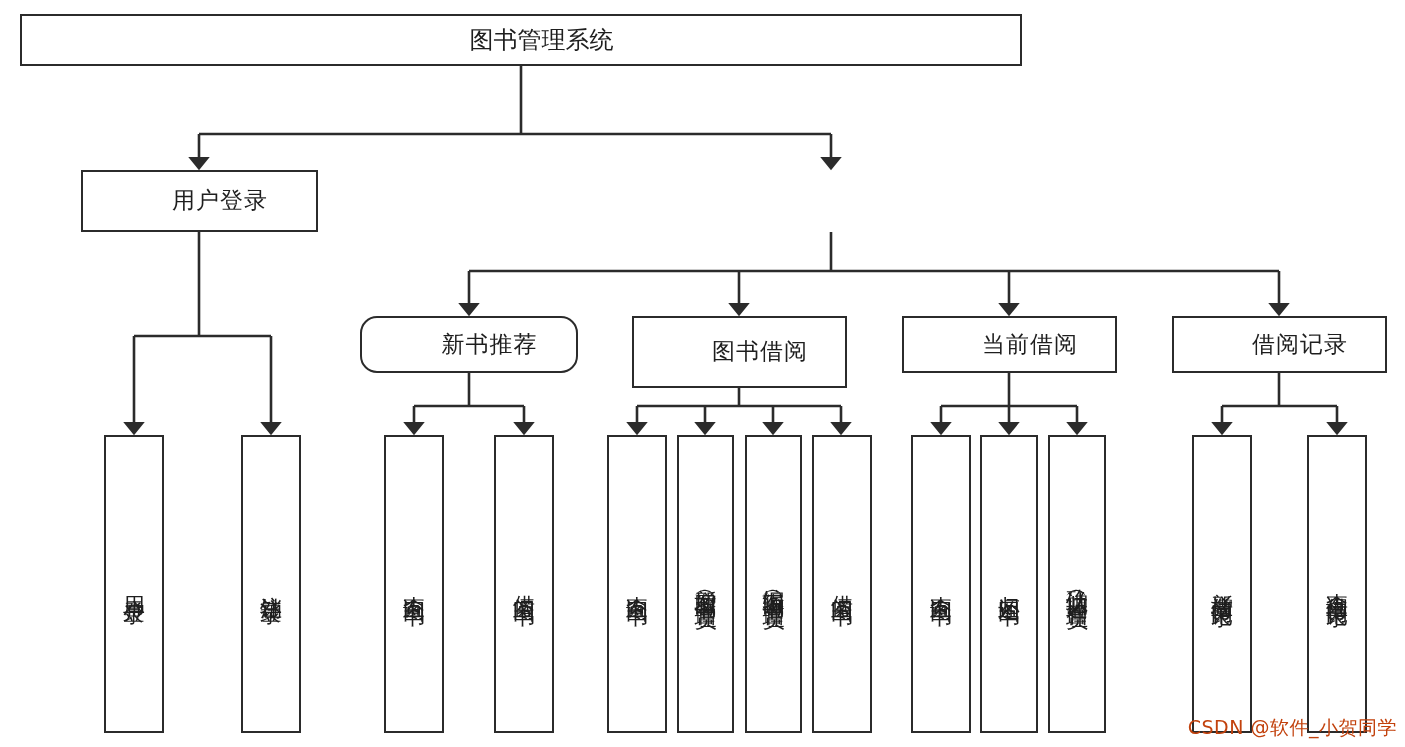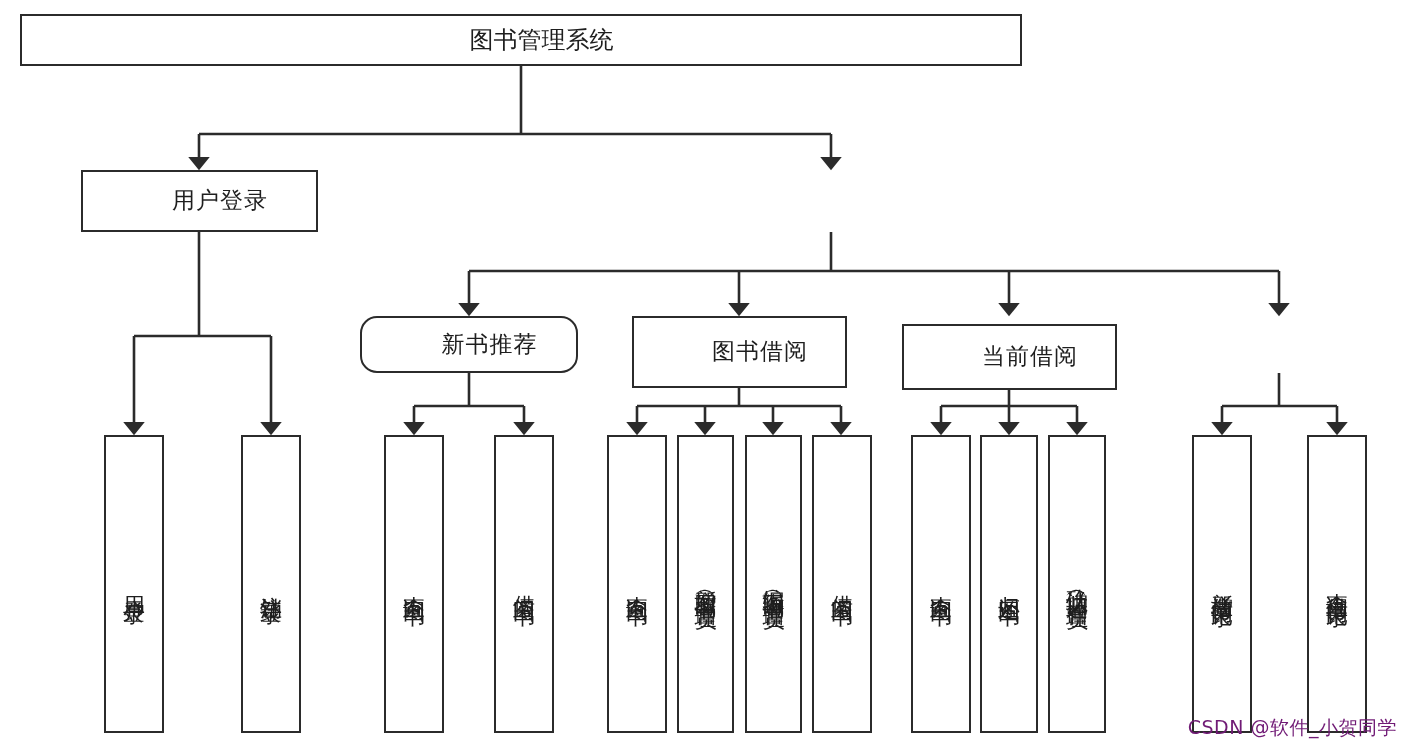--- a/index.html
+++ b/index.html
@@ -56,21 +56,21 @@
     top: 0;
     width: 1405px;
     height: 747px;
     pointer-events: none;
   }
   .watermark {
     position: absolute;
     right: 8px;
     bottom: 6px;
     font-size: 19px;
-    color: #701a75;
+    color: #c2410c;
     letter-spacing: 0.5px;
     white-space: nowrap;
   }
 </style>
 </head>
 <body>
 
 <div id="canvas">
 
   <svg class="edges" viewBox="0 0 1405 747" xmlns="http://www.w3.org/2000/svg">
@@ -130,22 +130,25 @@
   <div class="node h" style="left:81px; top:170px; width:237px; height:62px;">
     <span>用户登录</span>
   </div>
 
   <div class="node h" style="left:360px; top:316px; width:218px; height:57px;border-radius:17px;">
     <span>新书推荐</span>
   </div>
   <div class="node h" style="left:632px; top:316px; width:215px; height:72px;">
     <span>图书借阅</span>
   </div>
-  <div class="node h" style="left:902px; top:324px; width:215px; height:66px;text-align:center;">
+  <div class="node h" style="left:902px; top:316px; width:215px; height:57px;text-align:center;">
     <span>当前借阅</span>
+  </div>
+  <div class="node h" style="left:1172px; top:316px; width:215px; height:57px;">
+    <span>借阅记录</span>
   </div>
 
   <div class="node leaf" style="left:104px; top:435px; width:60px; height:298px;">
     <span class="vtext">用户登录</span>
   </div>
   <div class="node leaf" style="left:241px; top:435px; width:60px; height:298px;">
     <span class="vtext">注销登录</span>
   </div>
 
   <div class="node leaf" style="left:384px; top:435px; width:60px; height:298px;">

